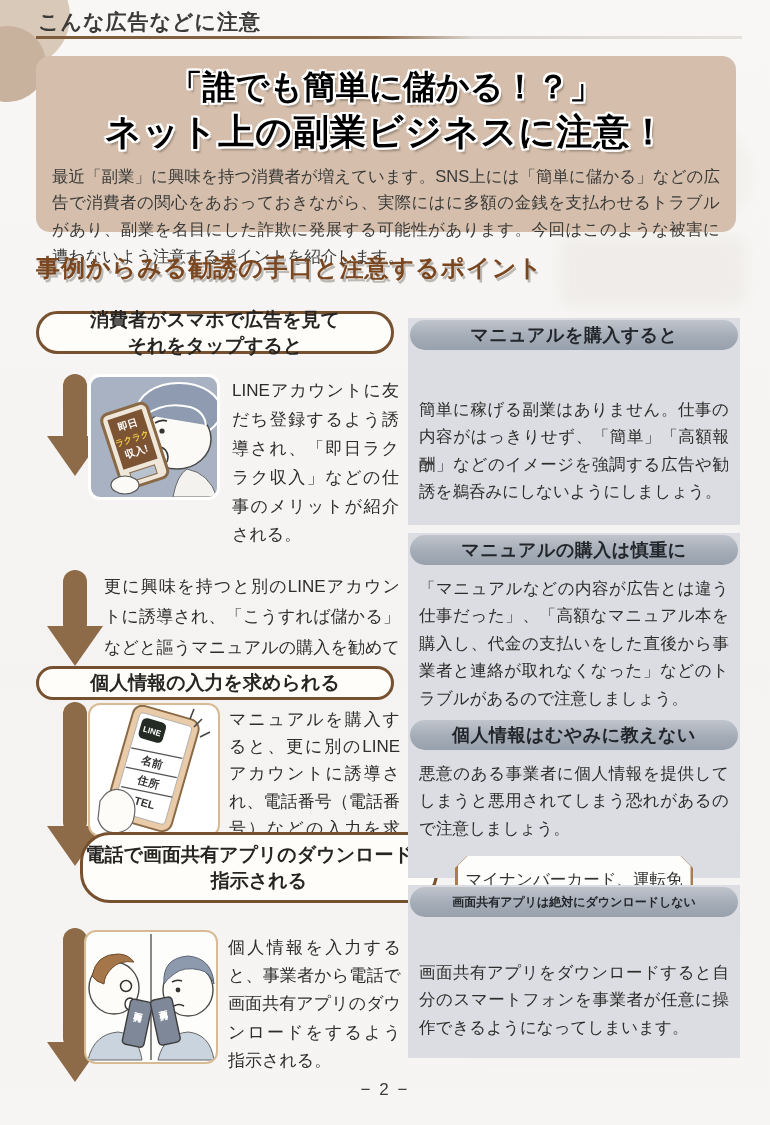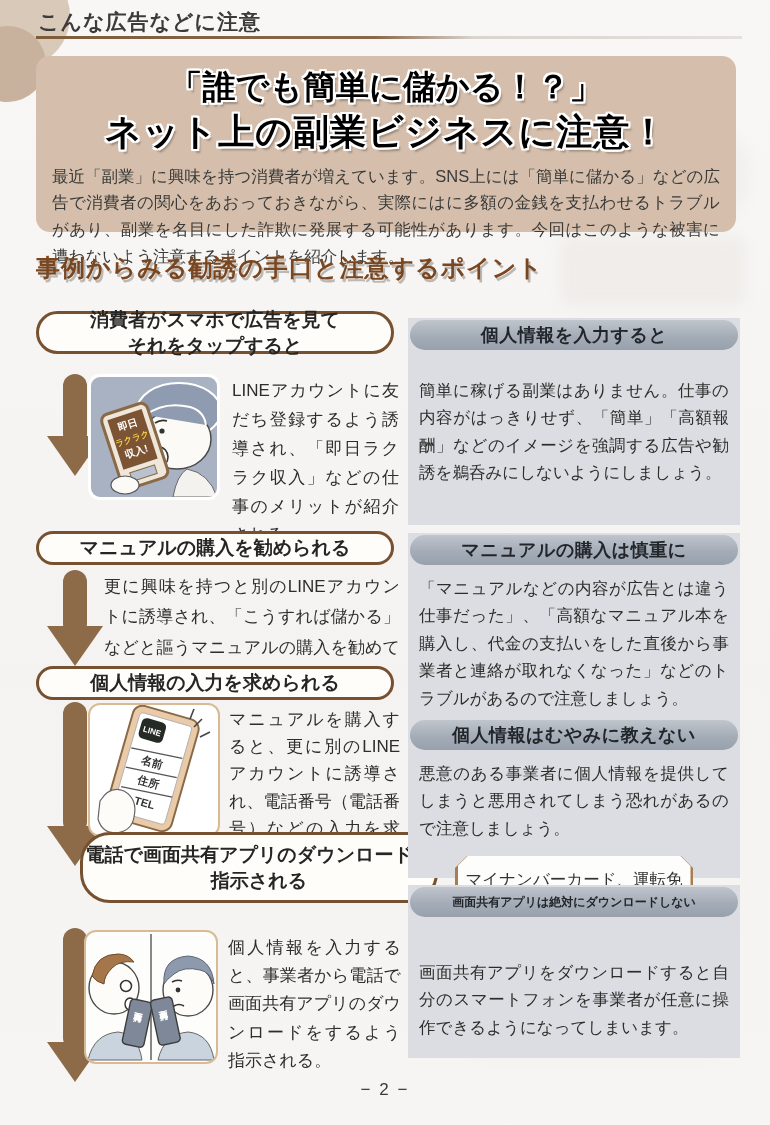--- a/index.html
+++ b/index.html
@@ -64,21 +64,21 @@
   
   .advice{position:absolute;left:408px;width:332px;background:#dcdde2;}
   .p1{top:318px;height:207px;} .p2{top:533px;height:345px;} .p3{top:885px;height:173px;}
   .pill{height:30px;margin:2px 2px 0;border-radius:999px;
     background:linear-gradient(180deg,#c0c5cc 0%,#a4acb7 55%,#98a0ac 100%);
     display:flex;align-items:center;justify-content:center;
     font-size:18px;font-weight:800;color:#22262b;letter-spacing:.5px;}
   .p3 .pill{font-size:12px;letter-spacing:0;}
   .pill.second{margin-top:8px;}
   .abody{margin:10px 11px 0;font-size:16.5px;line-height:1.66;color:#2d2d2b;font-weight:500;text-align:justify;}
-  .p1 .abody{margin-top:27px;}
+  .p1 .abody{margin-top:46px;}
   .p3 .abody{margin-top:42px;}
   .callout-outer{width:238px;margin:14px auto 0;background:#a87e50;padding:0;
     clip-path:polygon(12px 0,calc(100% - 12px) 0,100% 12px,100% calc(100% - 12px),calc(100% - 12px) 100%,12px 100%,0 calc(100% - 12px),0 12px);}
   .callout-inner{margin:2.5px;background:#fdfdfb;padding:9px 4px;text-align:center;
     clip-path:polygon(10px 0,calc(100% - 10px) 0,100% 10px,100% calc(100% - 10px),calc(100% - 10px) 100%,10px 100%,0 calc(100% - 10px),0 10px);
     font-size:16.5px;line-height:1.7;color:#333;font-weight:500;}
 
   .page-number{position:absolute;left:0;width:770px;top:1080px;text-align:center;
     font-size:17px;color:#3a3a3a;letter-spacing:2px;}
 
@@ -133,23 +133,20 @@
         <text x="44" y="50" font-size="10" font-weight="700" fill="#fff" text-anchor="middle">即日</text>
         <text x="44" y="64" font-size="8.5" font-weight="700" fill="#f5d24a" text-anchor="middle">ラクラク</text>
         <text x="44" y="78" font-size="10" font-weight="700" fill="#fff" text-anchor="middle">収入!</text>
         <rect x="31" y="93" width="26" height="9" fill="#b9c2cf" stroke="#8a6a46" stroke-width="1"></rect>
       </g>
       <ellipse cx="34" cy="108" rx="14" ry="9" fill="#fbfaf7" stroke="#555" stroke-width="1.2"></ellipse>
     </svg>
   </div>
   <p class="sbody b1">LINEアカウントに友だち登録するよう誘導され、「即日ラクラク収入」などの仕事のメリットが紹介される。</p>
 
-  <div class="step-header sh2">
-    <span>マニュアルの購入を勧められる</span>
-  </div>
   <svg class="arrow a2" viewBox="0 0 58 96" preserveAspectRatio="none">
     <rect x="17" y="0" width="24" height="66" rx="12" fill="#8d6a48"></rect>
     <polygon points="1,56 57,56 29,96" fill="#8d6a48"></polygon>
   </svg>
   <p class="sbody b2">更に興味を持つと別のLINEアカウントに誘導され、「こうすれば儲かる」などと謳うマニュアルの購入を勧めてくることがある。</p>
 
   <div class="step-header sh3">
     <span>個人情報の入力を求められる</span>
   </div>
   <svg class="arrow a3" viewBox="0 0 58 164" preserveAspectRatio="none">
@@ -206,21 +203,21 @@
       </g>
       <g transform="rotate(-12 80 92)">
         <rect x="69" y="66" width="22" height="46" rx="4" fill="#7e8898" stroke="#3c3c3c" stroke-width="1.4"></rect>
         <text x="80" y="72" font-size="8.5" class="vtext" text-anchor="start">画面共有</text>
       </g>
     </svg>
   </div>
   <p class="sbody b4">個人情報を入力すると、事業者から電話で画面共有アプリのダウンロードをするよう指示される。</p>
 
   <div class="advice p1">
-    <div class="pill">個人情報を入力すると</div>
+    <div class="pill">マニュアルを購入すると</div>
     <p class="abody">簡単に稼げる副業はありません。仕事の内容がはっきりせず、「簡単」「高額報酬」などのイメージを強調する広告や勧誘を鵜呑みにしないようにしましょう。</p>
   </div>
 
   <div class="advice p2">
     <div class="pill">マニュアルの購入は慎重に</div>
     <p class="abody">「マニュアルなどの内容が広告とは違う仕事だった」、「高額なマニュアル本を購入し、代金の支払いをした直後から事業者と連絡が取れなくなった」などのトラブルがあるので注意しましょう。</p>
     <div class="pill second">個人情報はむやみに教えない</div>
     <p class="abody">悪意のある事業者に個人情報を提供してしまうと悪用されてしまう恐れがあるので注意しましょう。</p>
     <div class="callout-outer">
       <div class="callout-inner">

